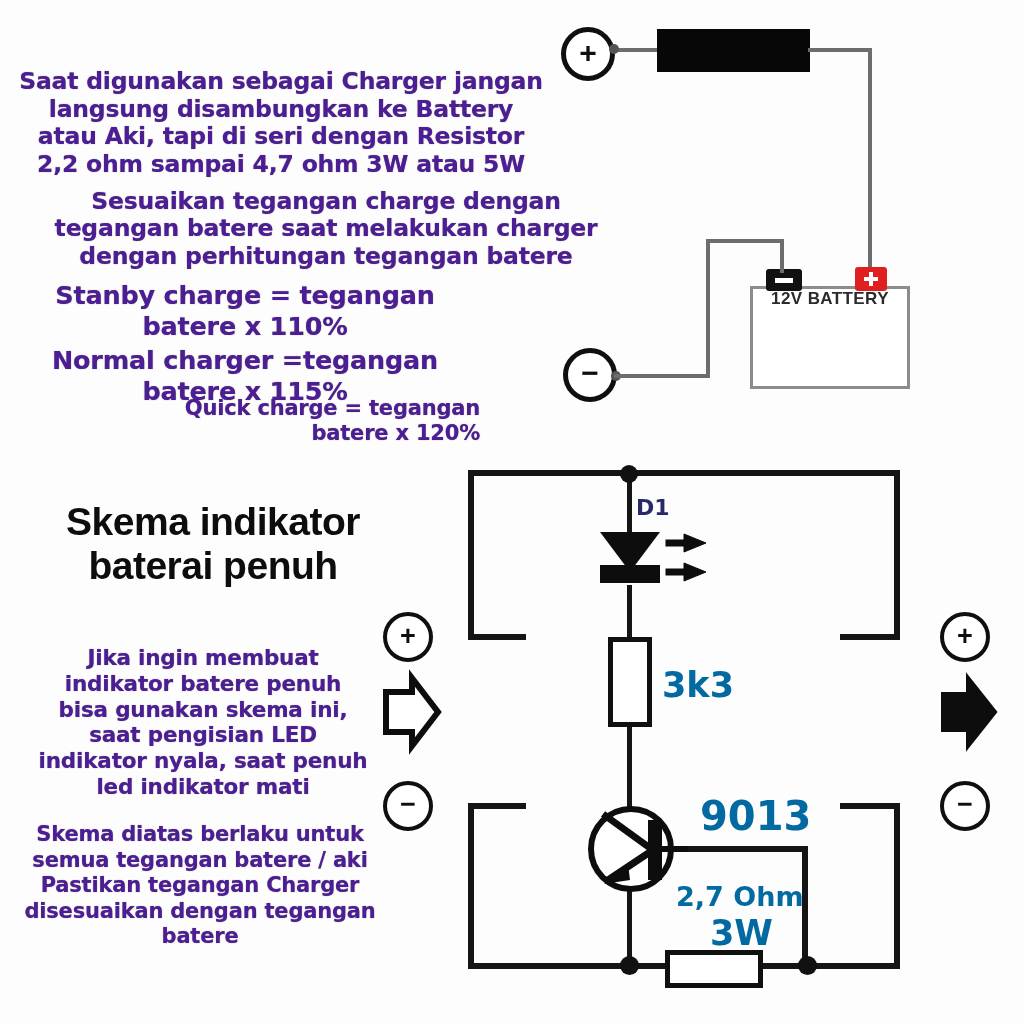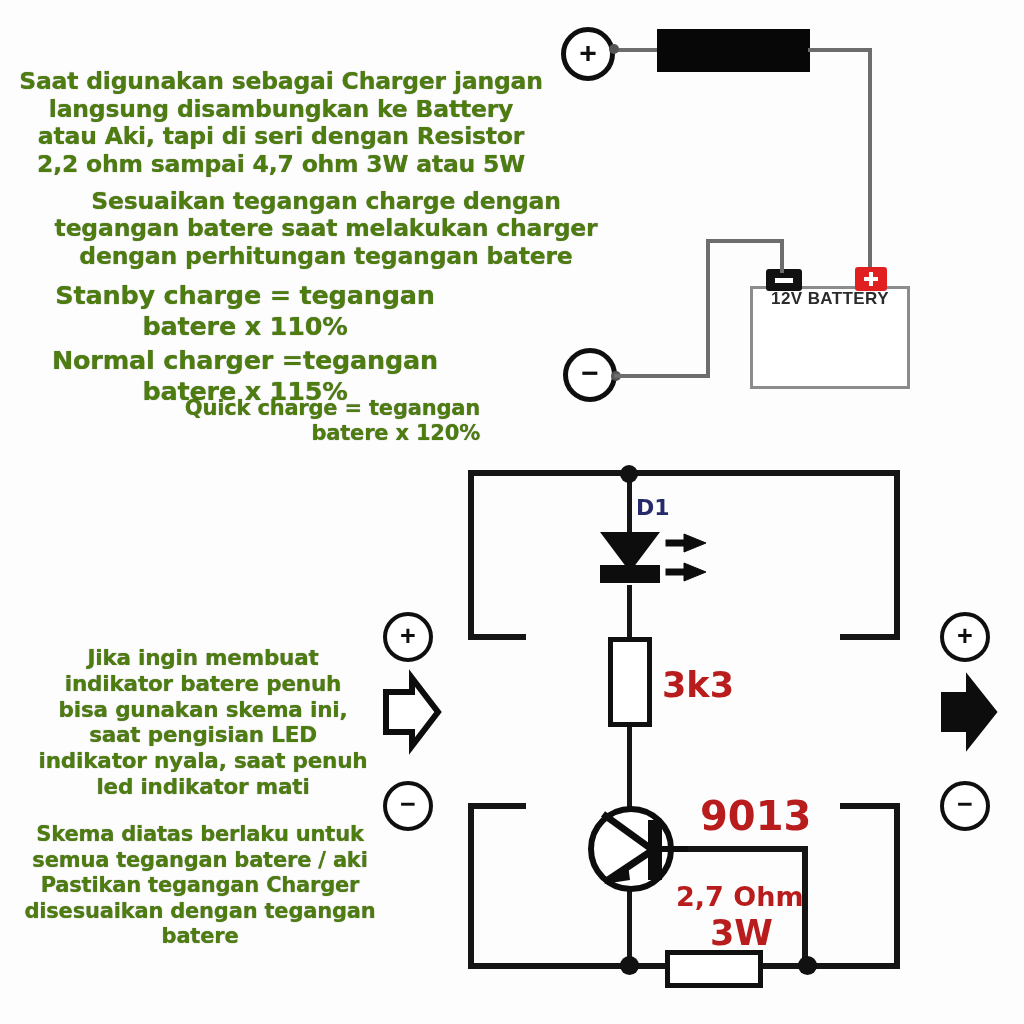--- a/index.html
+++ b/index.html
@@ -7,21 +7,21 @@
   body{
     width:1024px;height:1024px;position:relative;overflow:hidden;
     font-family:"Liberation Sans","DejaVu Sans",sans-serif;
     background:#fdfdfd;
   }
   #root{position:absolute;inset:0;}
 
   
   .txtblock{
     position:absolute;
-    color:#4d7c0f;
+    color:#4c1d95;
     font-weight:bold;
     text-align:center;
     line-height:1.12;
     letter-spacing:-0.2px;
     white-space:pre-line;
     font-family:"DejaVu Sans",sans-serif;
     text-shadow:0 0 1px rgba(0,0,0,0.55);
   }
   #warn-text{left:8px;  top:68px;  width:546px; font-size:23.5px; line-height:1.18;}
   #match-text{left:8px; top:188px; width:636px; font-size:23.5px; line-height:1.17;}
@@ -47,21 +47,21 @@
     border:5px solid #0f0f0f;background:#ffffff;
     box-sizing:border-box;
     display:flex;align-items:center;justify-content:center;
     font-family:"Liberation Sans",sans-serif;
     font-weight:bold;color:#0f0f0f;line-height:0;
   }
   .pinc.thin{border-width:4px;}
   .node{position:absolute;border-radius:50%;background:#111;}
   .lbl{
     position:absolute;font-family:"DejaVu Sans",sans-serif;
-    font-weight:bold;color:#b91c1c;white-space:nowrap;
+    font-weight:bold;color:#0369a1;white-space:nowrap;
   }
 
   
   #resistor-block{
     position:absolute;left:657px;top:29px;width:153px;height:43px;
     background:#070707;
   }
   #resistor-label{
     position:absolute;left:646px;top:80px;width:185px;
     text-align:center;font-family:"Liberation Sans",sans-serif;
@@ -117,20 +117,22 @@
 
   <div class="txtblock" id="standby-text">Stanby charge = tegangan
 batere x 110%</div>
 
   <div class="txtblock" id="normal-text">Normal charger =tegangan
 batere x 115%</div>
 
   <div class="txtblock" id="quick-text">Quick charge = tegangan
 batere x 120%</div>
 
+  <div id="heading">Skema indikator
+baterai penuh</div>
 
   <div class="txtblock" id="foot-note">Skema diatas berlaku untuk
 semua tegangan batere / aki
 Pastikan tegangan Charger
 disesuaikan dengan tegangan
 batere</div>
 
   <div class="txtblock" id="led-note">Jika ingin membuat
 indikator batere penuh
 bisa gunakan skema ini,

